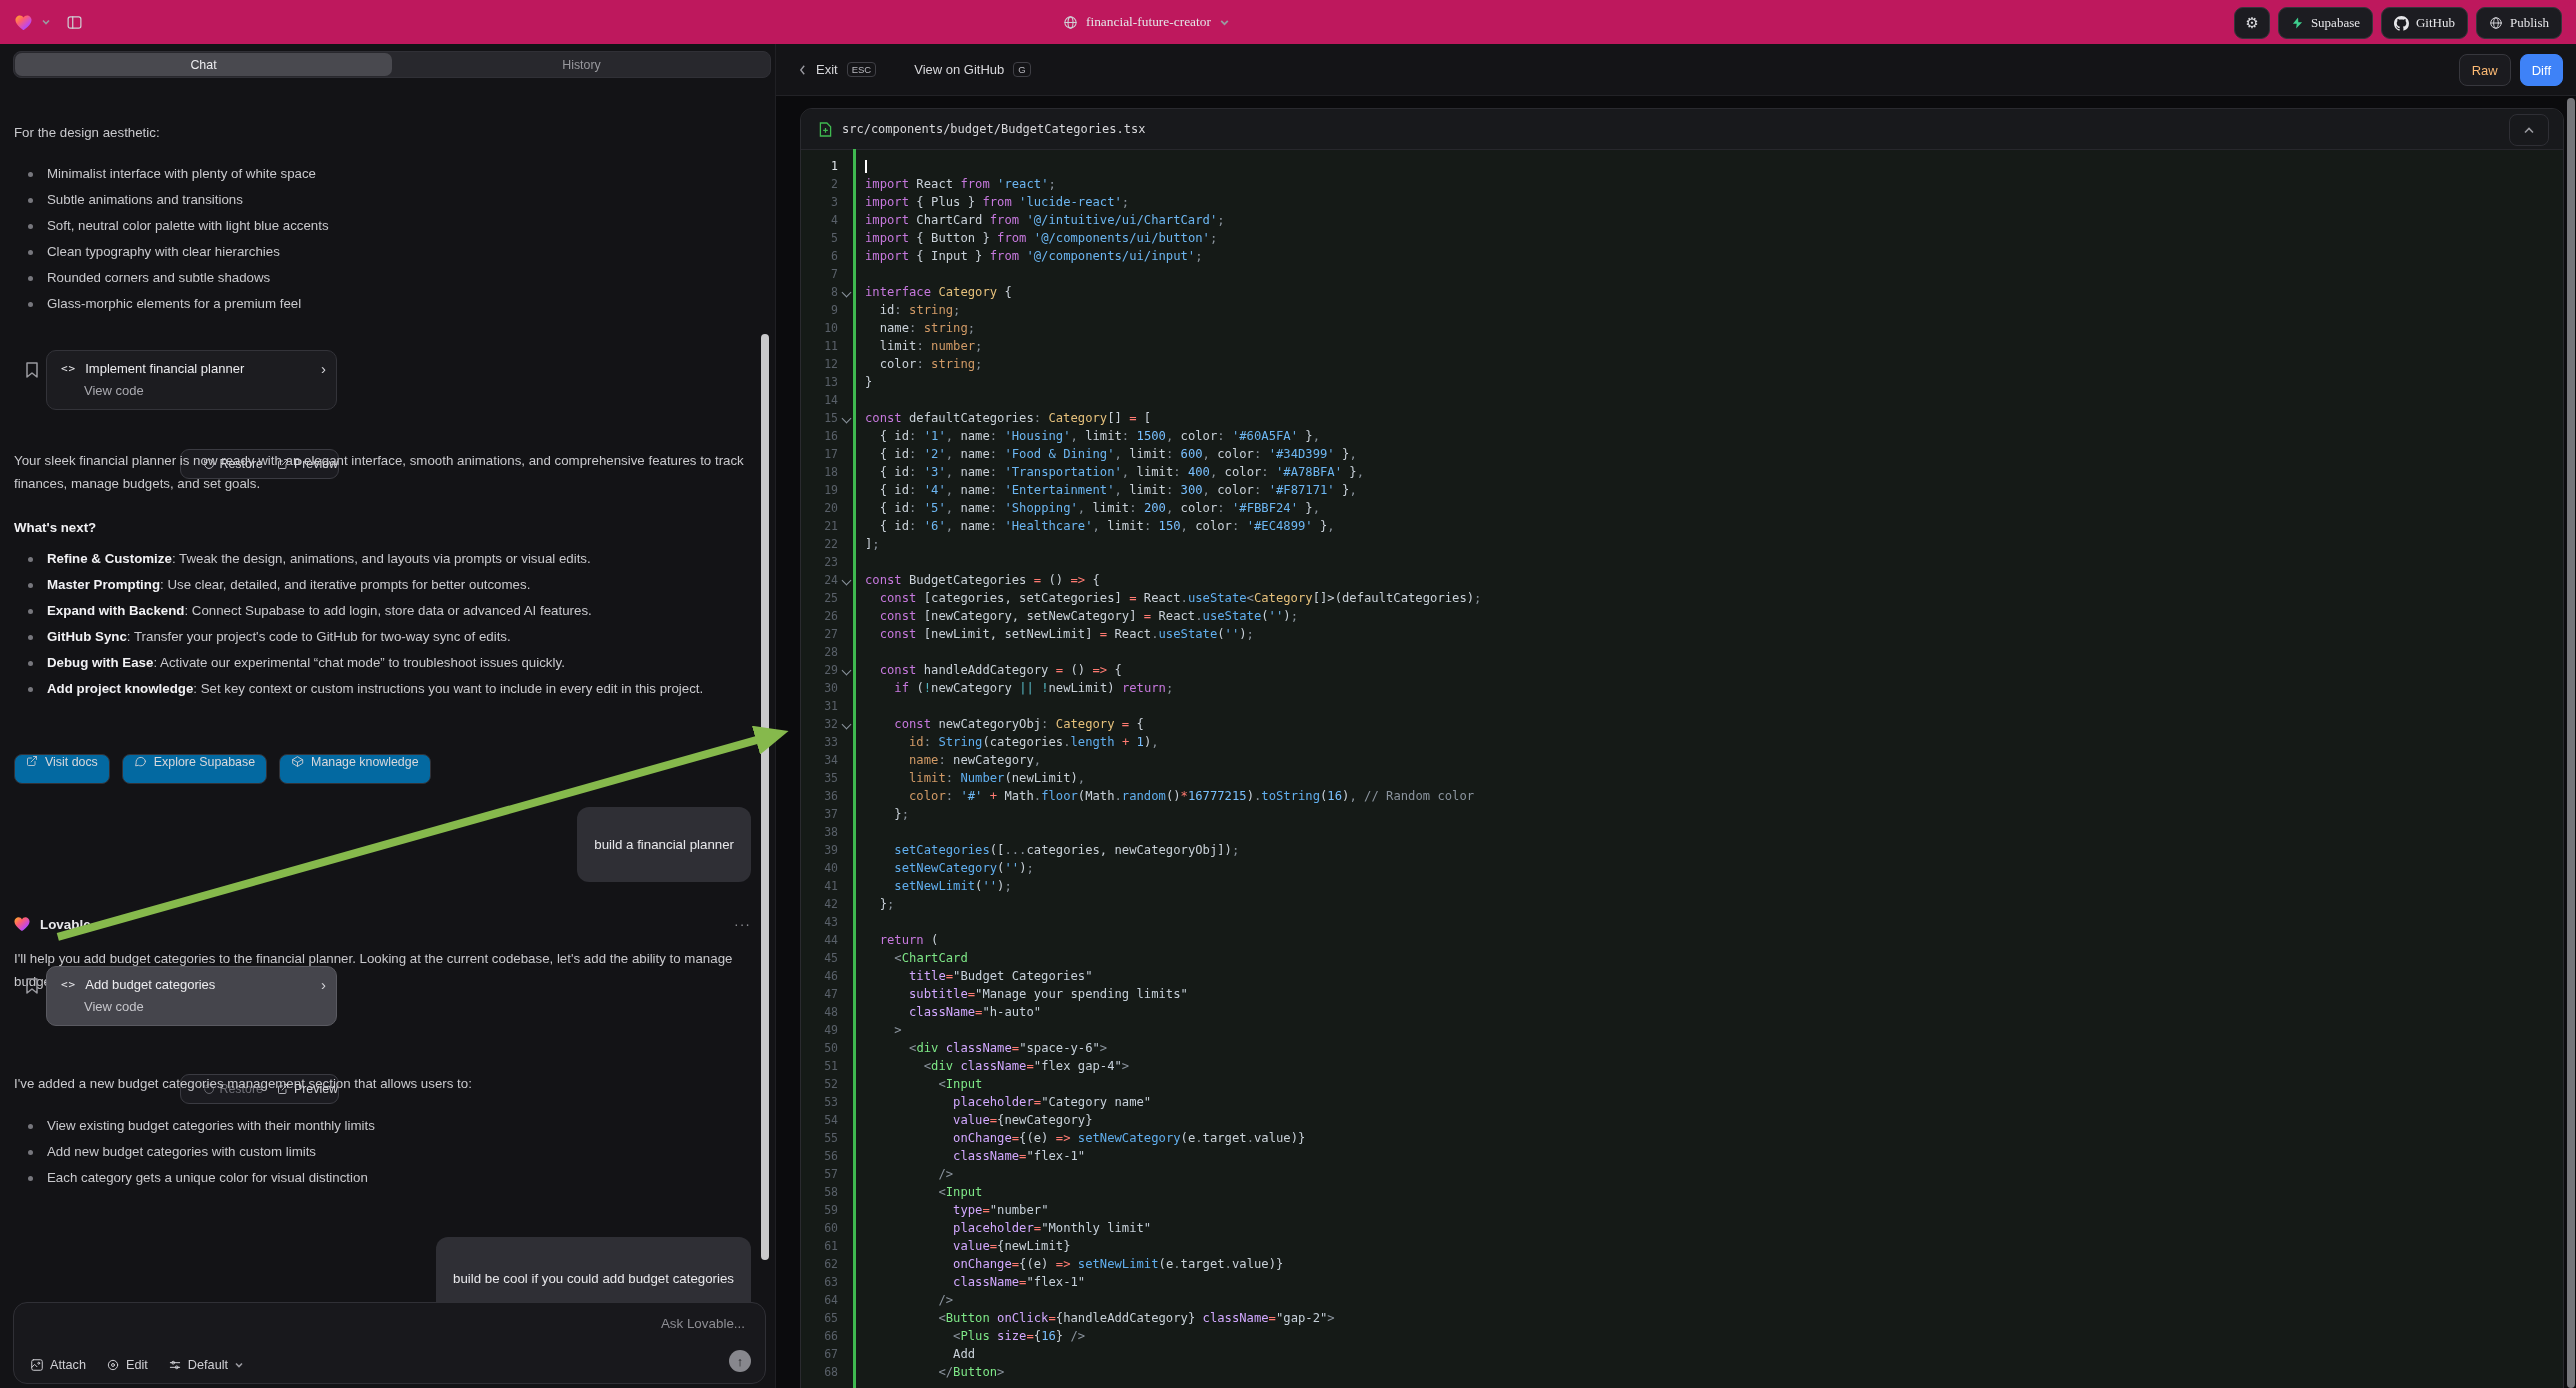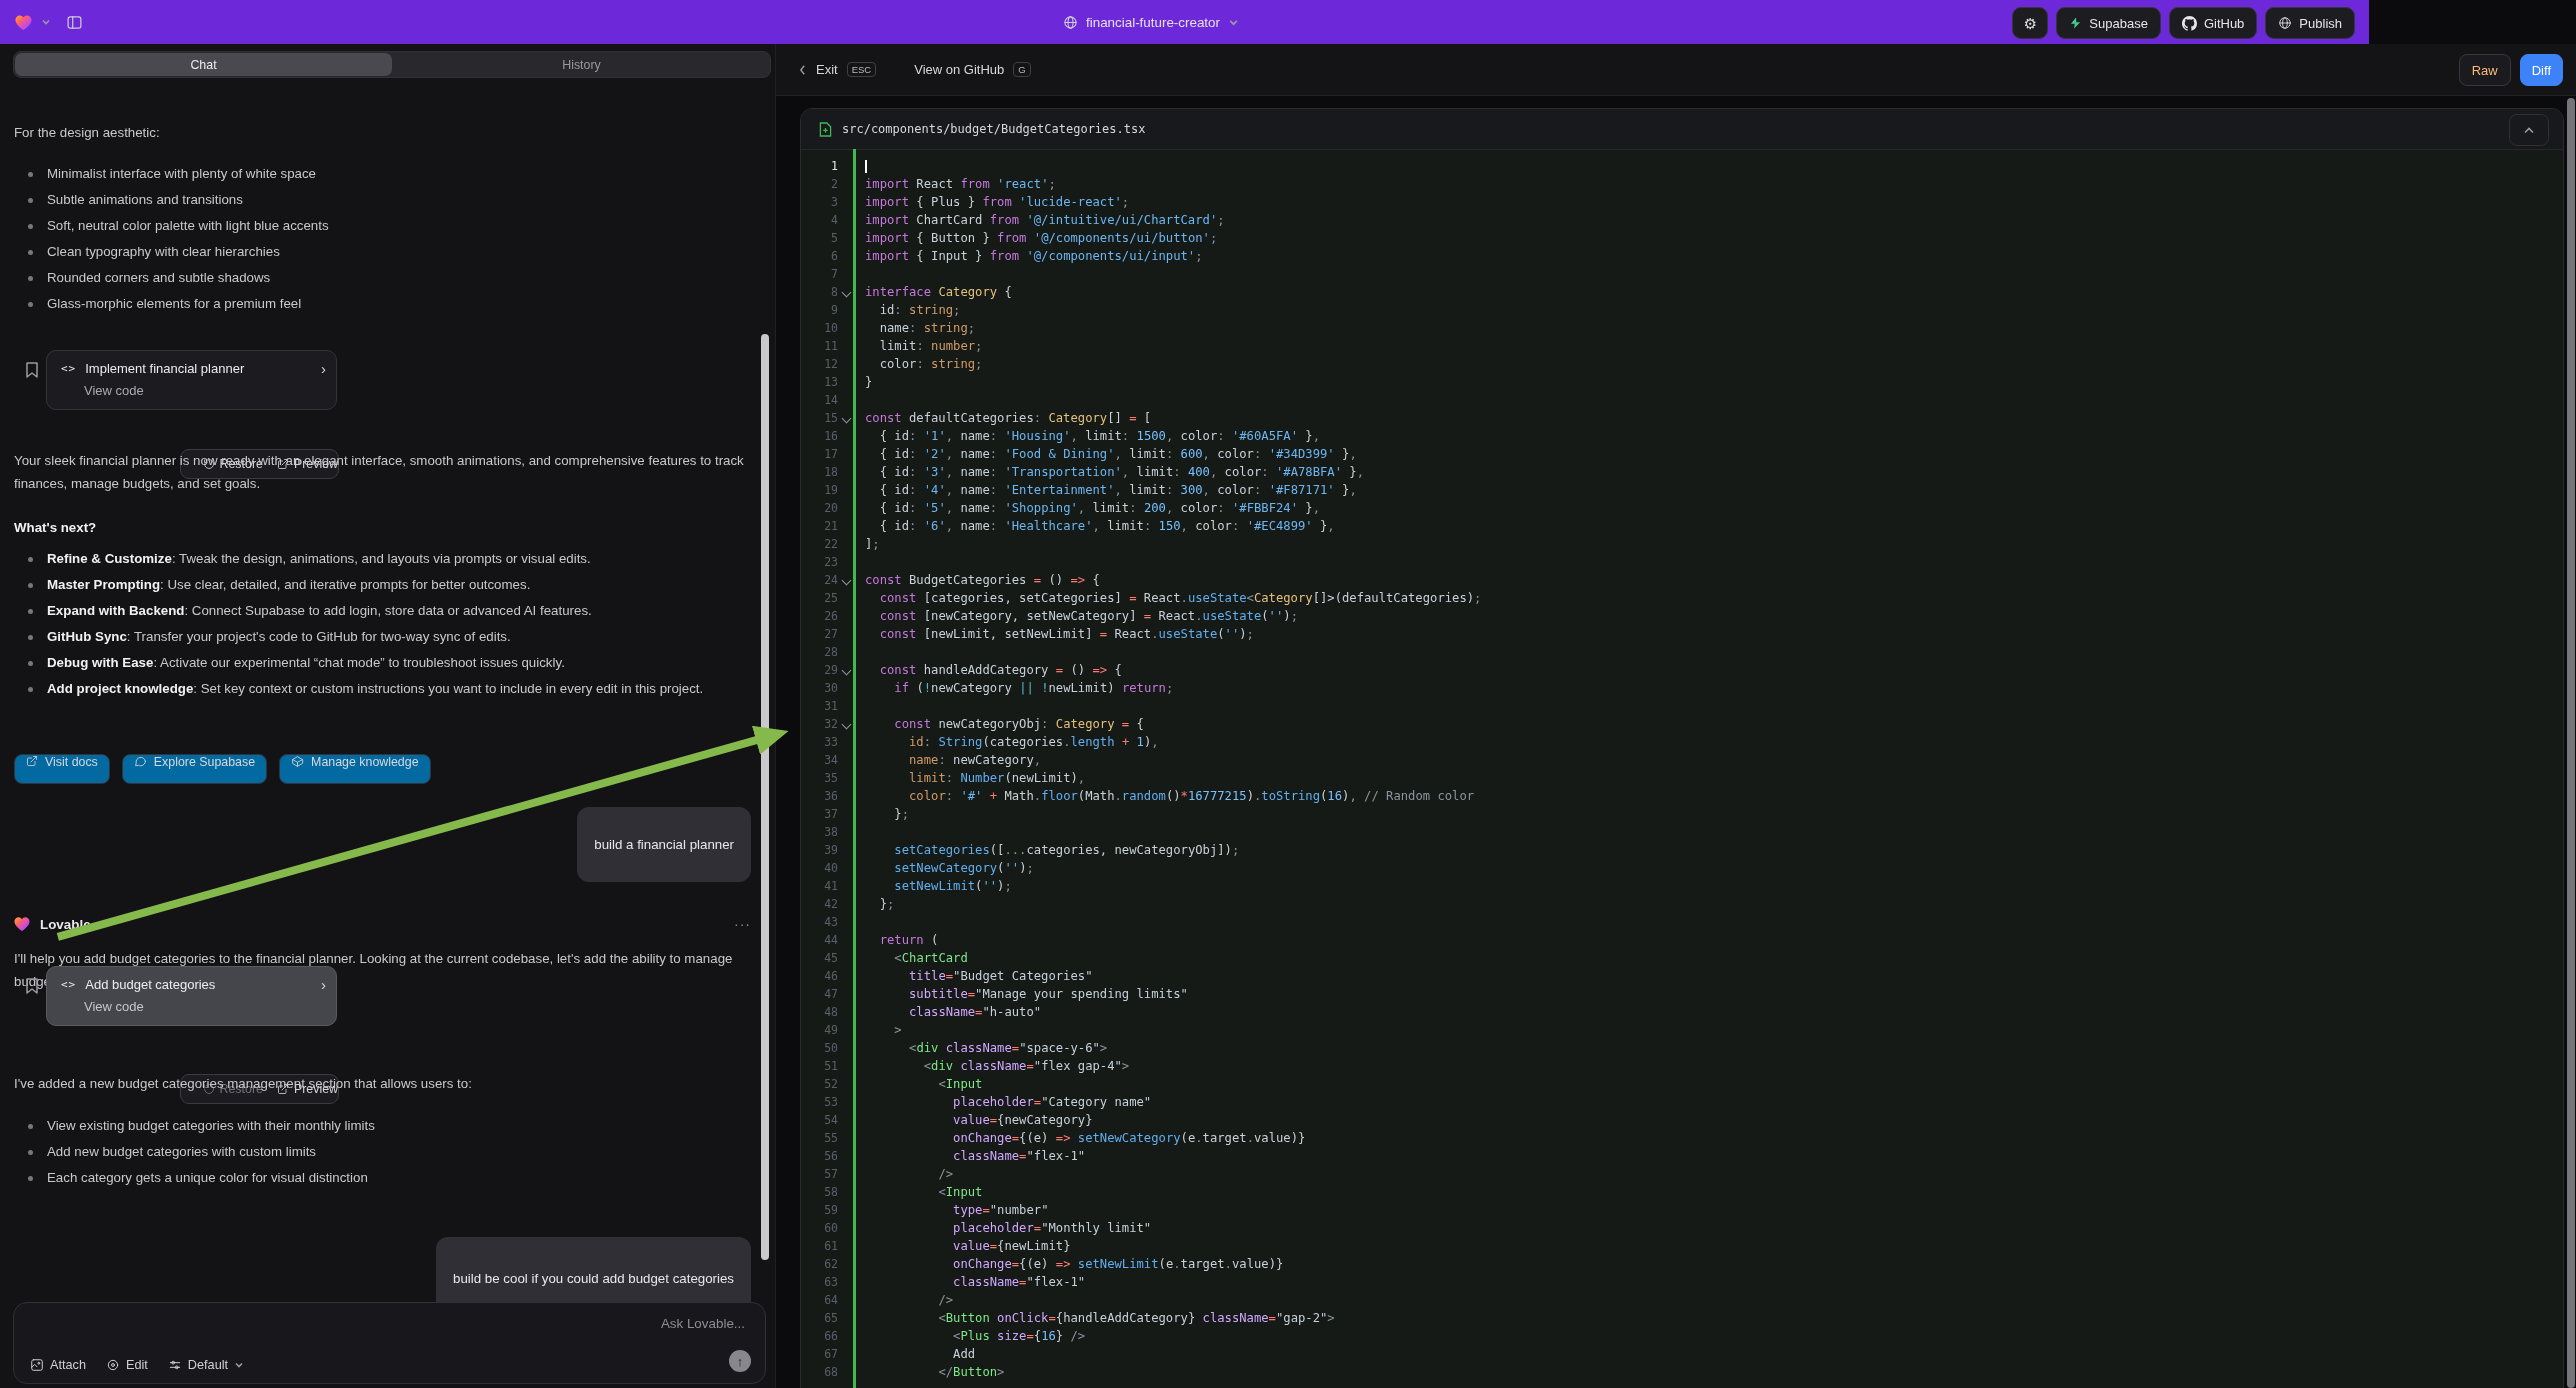--- a/index.html
+++ b/index.html
@@ -1,20 +1,20 @@
 <!DOCTYPE html>
 <html><head>
 <meta charset="utf-8">
 <style>
   html,body{margin:0;padding:0;background:#0b0b0d;}
   body{width:2576px;height:1388px;overflow:hidden;font-family:"Liberation Sans",sans-serif;position:relative;color:#cfcfd3;}
   #app{position:absolute;inset:0;}
 
   
-  #topbar{position:absolute;left:0;top:0;width:2369px;height:44px;background:#6d28d9;border-bottom:1px solid #1f1f23;}
+  #topbar{position:absolute;left:0;top:0;width:2576px;height:44px;background:#be185d;border-bottom:1px solid #1f1f23;font-family:Liberation Serif, serif;}
   .tb-left{position:absolute;left:14px;top:0;height:44px;display:flex;align-items:center;gap:8px;}
   .heart{width:19px;height:17px;display:block;}
   .chev{stroke:#9a9aa0;stroke-width:1.6;fill:none;}
   .panel-toggle{width:30px;height:30px;border-radius:8px;display:flex;align-items:center;justify-content:center;background:transparent;}
   .tb-center{position:absolute;left:1063px;top:0;height:44px;display:flex;align-items:center;gap:8px;}
   .tb-center .title{font-size:13.4px;color:#e4e4e7;}
   .tb-right{position:absolute;right:14px;top:7px;height:30px;display:flex;gap:8px;}
   .tbtn{height:30px;border-radius:9px;border:1px solid #35353b;background:#1c1c21;display:flex;align-items:center;gap:7px;padding:0 12px;font-size:13px;color:#e6e6e9;}
   .tbtn.icon-only{width:34px;padding:0;justify-content:center;}
   .gear{font-size:15px;color:#dcdce0;line-height:1;}

